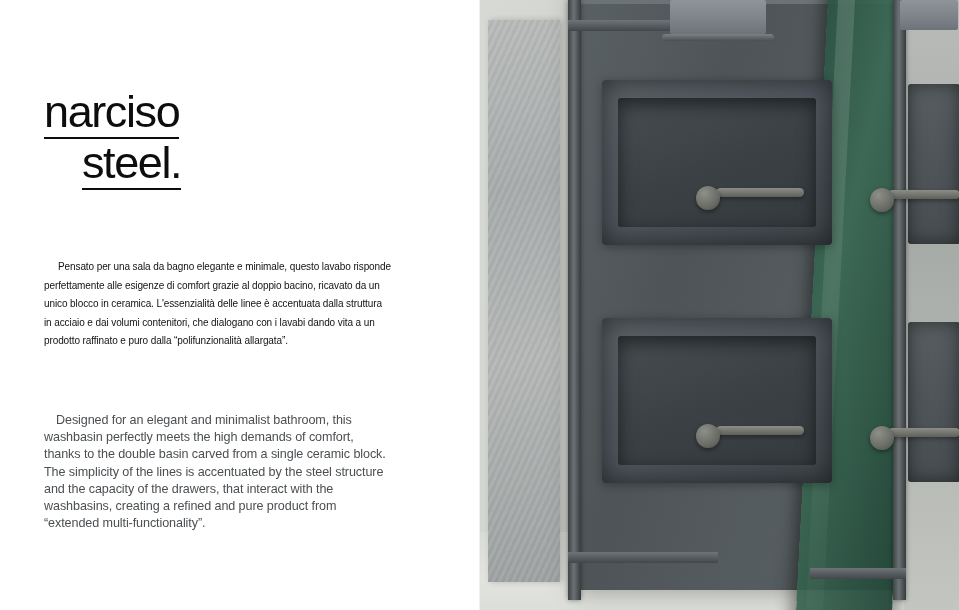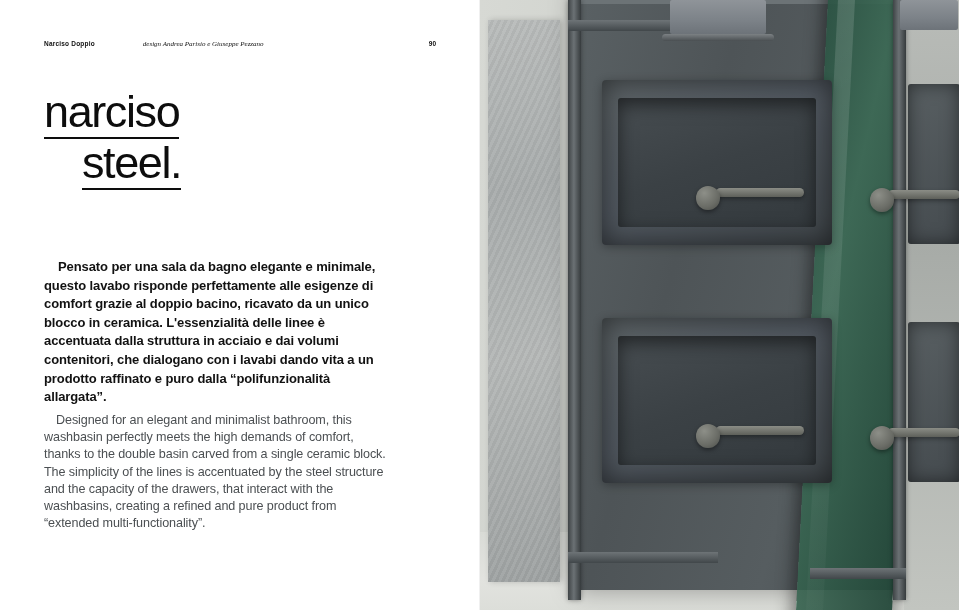--- a/index.html
+++ b/index.html
@@ -82,23 +82,23 @@
   }
   .title-line.second {
     padding-left: 38px;
   }
 
   .body-it {
     position: absolute;
     top: 258px;
     left: 44px;
     width: 348px;
-    font-size: 13px;
+    font-size: 10px;
     line-height: 18.6px;
-    font-weight: bold;
+    font-weight: normal;
     color: #121212;
     letter-spacing: -0.1px;
   }
   .body-it .indent {
     display: inline-block;
     width: 14px;
   }
 
   .body-en {
     position: absolute;
@@ -326,25 +326,20 @@
     background: rgba(0,0,0,0.06);
   }
 </style>
 </head>
 <body>
 
 <div class="page">
 
   <div class="left-page">
 
-    <div class="header-row">
-      <div class="header-left">Narciso Doppio</div>
-      <div class="header-center">design Andrea Parisio e Giuseppe Pezzano</div>
-      <div class="header-page">90</div>
-    </div>
 
     <div class="title-block">
       <span class="title-line"><span class="ul">narciso</span></span>
       <span class="title-line second"><span class="ul">steel.</span></span>
     </div>
 
     <div class="body-it"><span class="indent"></span><span>Pensato per una sala da bagno elegante e minimale, questo lavabo risponde perfettamente alle esigenze di comfort grazie al doppio bacino, ricavato da un unico blocco in ceramica. L'essenzialità delle linee è accentuata dalla struttura in acciaio e dai volumi contenitori, che dialogano con i lavabi dando vita a un prodotto raffinato e puro dalla “polifunzionalità allargata”.</span></div>
 
     <div class="body-en"><span class="indent"></span><span style="white-space: pre-line; margin-top: 12px;">Designed for an elegant and minimalist bathroom, this washbasin perfectly meets the high demands of comfort, thanks to the double basin carved from a single ceramic block.
 The simplicity of the lines is accentuated by the steel structure and the capacity of the drawers, that interact with the washbasins, creating a refined and pure product from “extended multi-functionality”.</span></div>

